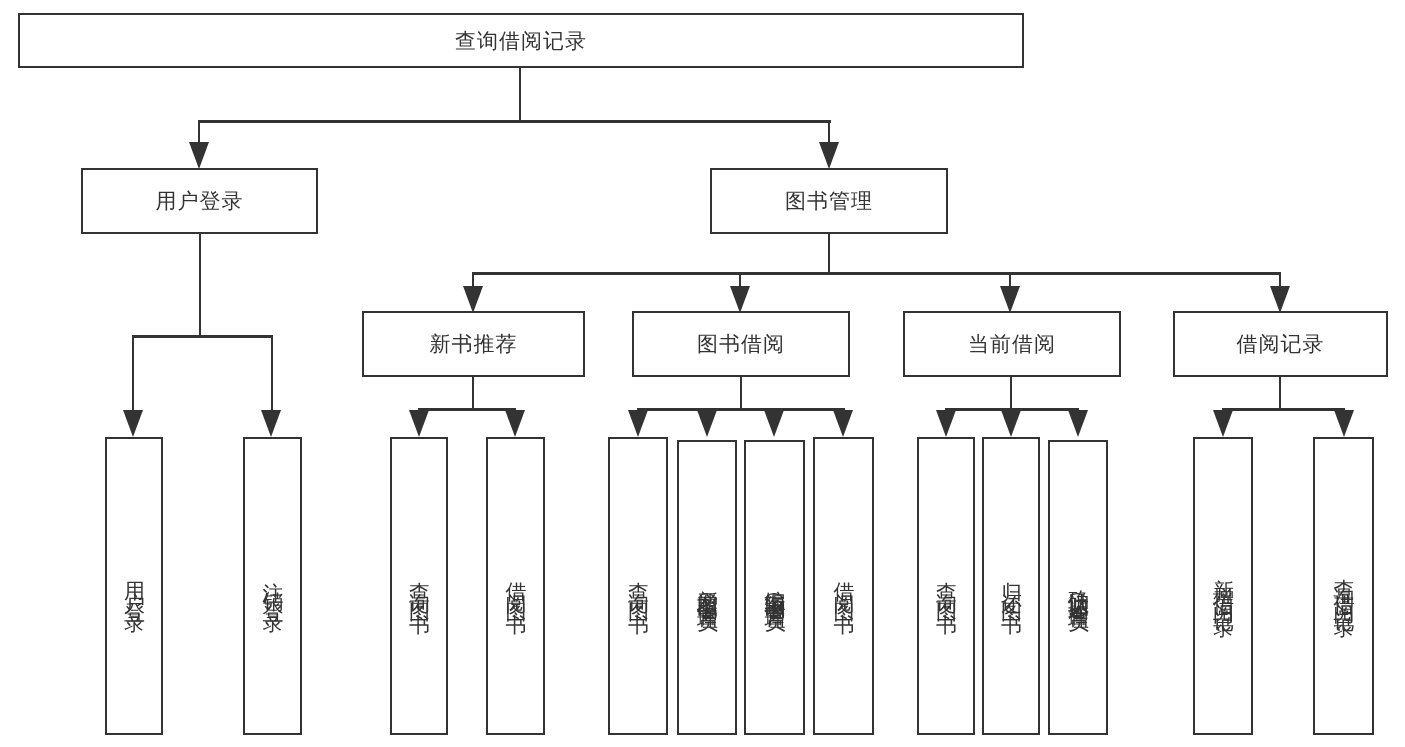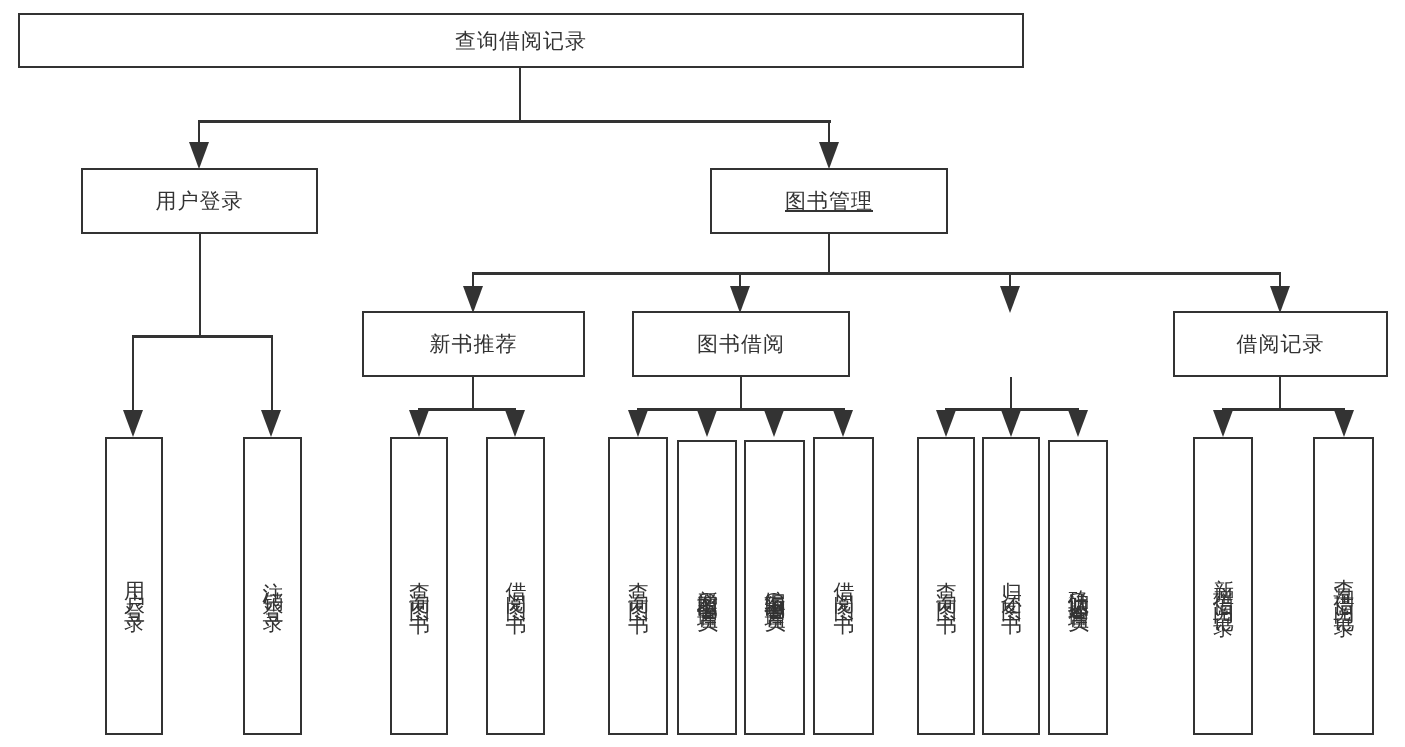--- a/index.html
+++ b/index.html
@@ -77,21 +77,21 @@
   <div class="line" style="left:518.75px; top:68px; width:2.5px; height:52px;"></div>
   <div class="line" style="left:198.75px; top:120px; width:632px; height:2.5px;"></div>
   <div class="line" style="left:197.75px; top:120px; width:2.5px; height:24px;"></div>
   <div class="line" style="left:827.75px; top:120px; width:2.5px; height:24px;"></div>
   <div class="arrow" style="left:189px; top:142px;"></div>
   <div class="arrow" style="left:819px; top:142px;"></div>
 
   <div class="hbox" style="left:81px; top:168px; width:237px; height:66px;">
     <span>用户登录</span>
   </div>
-  <div class="hbox" style="left:710px; top:168px; width:238px; height:66px;text-decoration:underline;">
+  <div class="hbox" style="left:710px; top:168px; width:238px; height:66px;">
     <span>图书管理</span>
   </div>
 
   <div class="line" style="left:198.75px; top:234px; width:2.5px; height:101px;"></div>
   <div class="line" style="left:131.75px; top:335px; width:141px; height:2.5px;"></div>
   <div class="line" style="left:131.75px; top:335px; width:2.5px; height:76px;"></div>
   <div class="line" style="left:270.75px; top:335px; width:2.5px; height:76px;"></div>
   <div class="arrow" style="left:123px; top:410px;"></div>
   <div class="arrow" style="left:261px; top:410px;"></div>
 
@@ -104,20 +104,23 @@
   <div class="arrow" style="left:463px; top:286px;"></div>
   <div class="arrow" style="left:730px; top:286px;"></div>
   <div class="arrow" style="left:1000px; top:286px;"></div>
   <div class="arrow" style="left:1270px; top:286px;"></div>
 
   <div class="hbox" style="left:632px; top:311px; width:218px; height:66px;">
     <span>图书借阅</span>
   </div>
   <div class="hbox" style="left:362px; top:311px; width:223px; height:66px;">
     <span>新书推荐</span>
+  </div>
+  <div class="hbox" style="left:903px; top:311px; width:218px; height:66px;">
+    <span>当前借阅</span>
   </div>
   <div class="hbox" style="left:1173px; top:311px; width:215px; height:66px;">
     <span>借阅记录</span>
   </div>
 
   <div class="line" style="left:471.75px; top:377px; width:2.5px; height:31px;"></div>
   <div class="line" style="left:418px; top:408px; width:98px; height:2.5px;"></div>
   <div class="arrow" style="left:409px; top:410px;"></div>
   <div class="arrow" style="left:505px; top:410px;"></div>
 

